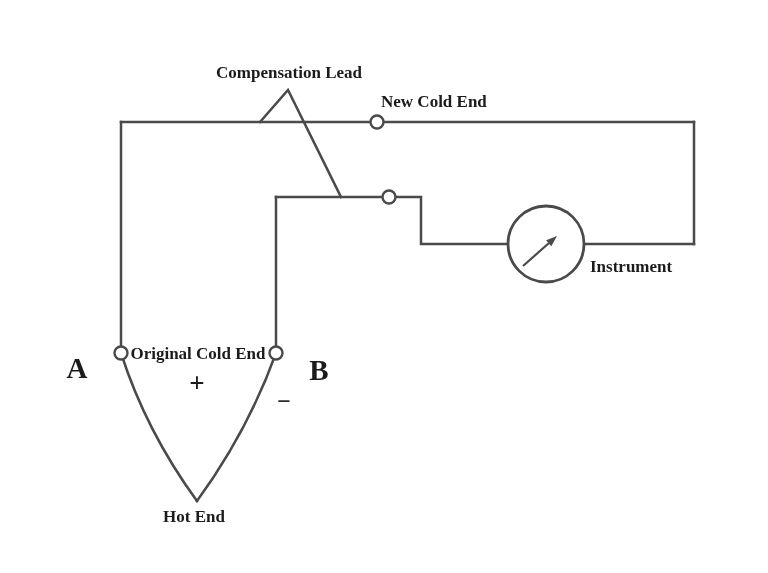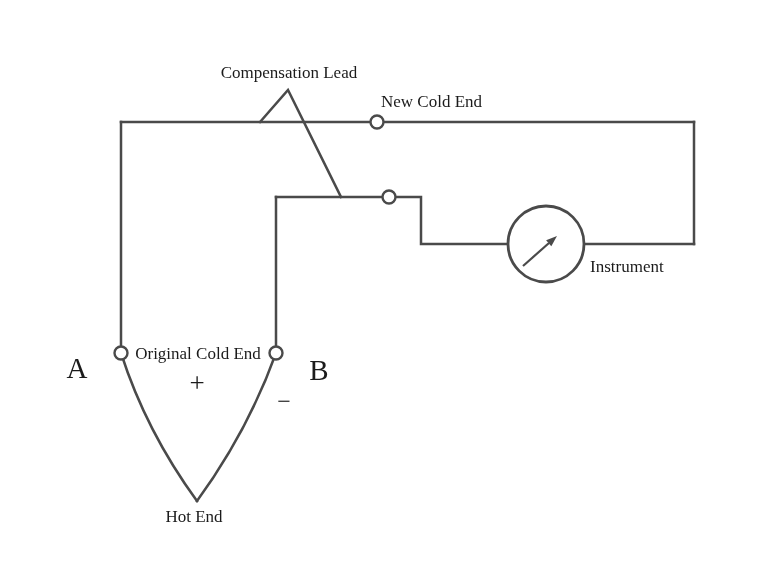--- a/index.html
+++ b/index.html
@@ -6,20 +6,21 @@
     margin: 0;
     padding: 0;
     background: #ffffff;
   }
   .canvas {
     position: relative;
     width: 768px;
     height: 573px;
     background: var(--bg-color, #ffffff);
     overflow: hidden;
+    font-weight: bold;
   }
   svg.diagram {
     display: block;
     width: 768px;
     height: 573px;
   }
   .wire {
     stroke: var(--line-color, #4a4a4a);
     stroke-width: 2.5;
     fill: none;

